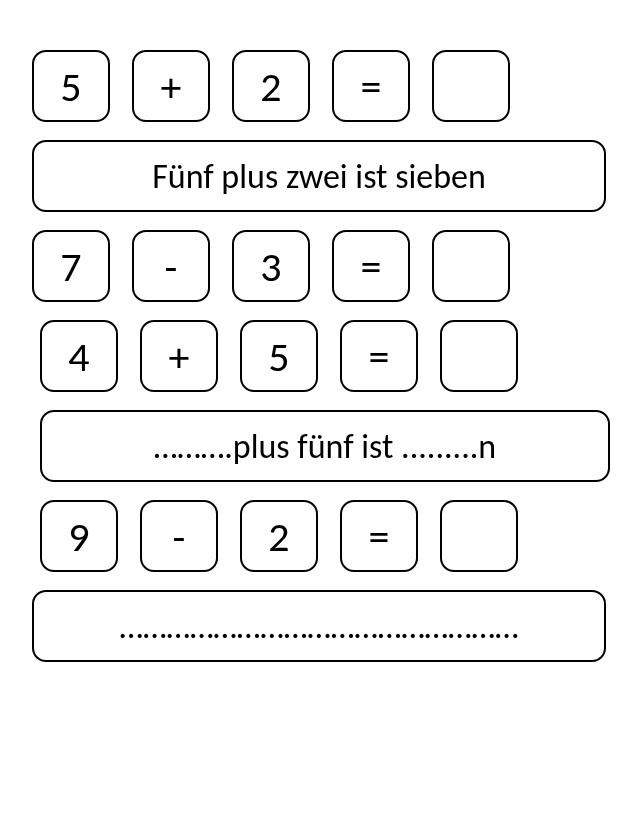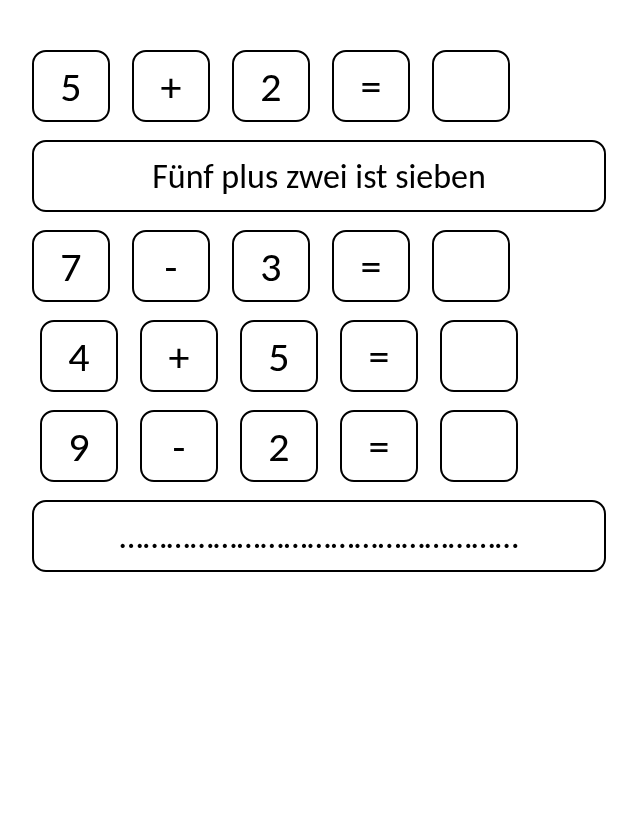--- a/index.html
+++ b/index.html
@@ -80,20 +80,21 @@
     <div class="cell"></div>
   </div>
 
   <div class="equation-row indent">
     <div class="cell">4</div>
     <div class="cell">+</div>
     <div class="cell">5</div>
     <div class="cell">=</div>
     <div class="cell"></div>
   </div>
+  <div class="sentence-row indent">……….plus fünf ist .........n</div>
 
   <div class="equation-row indent">
     <div class="cell">9</div>
     <div class="cell">-</div>
     <div class="cell">2</div>
     <div class="cell">=</div>
     <div class="cell"></div>
   </div>
   <div class="sentence-row">……………………………………………</div>
 

